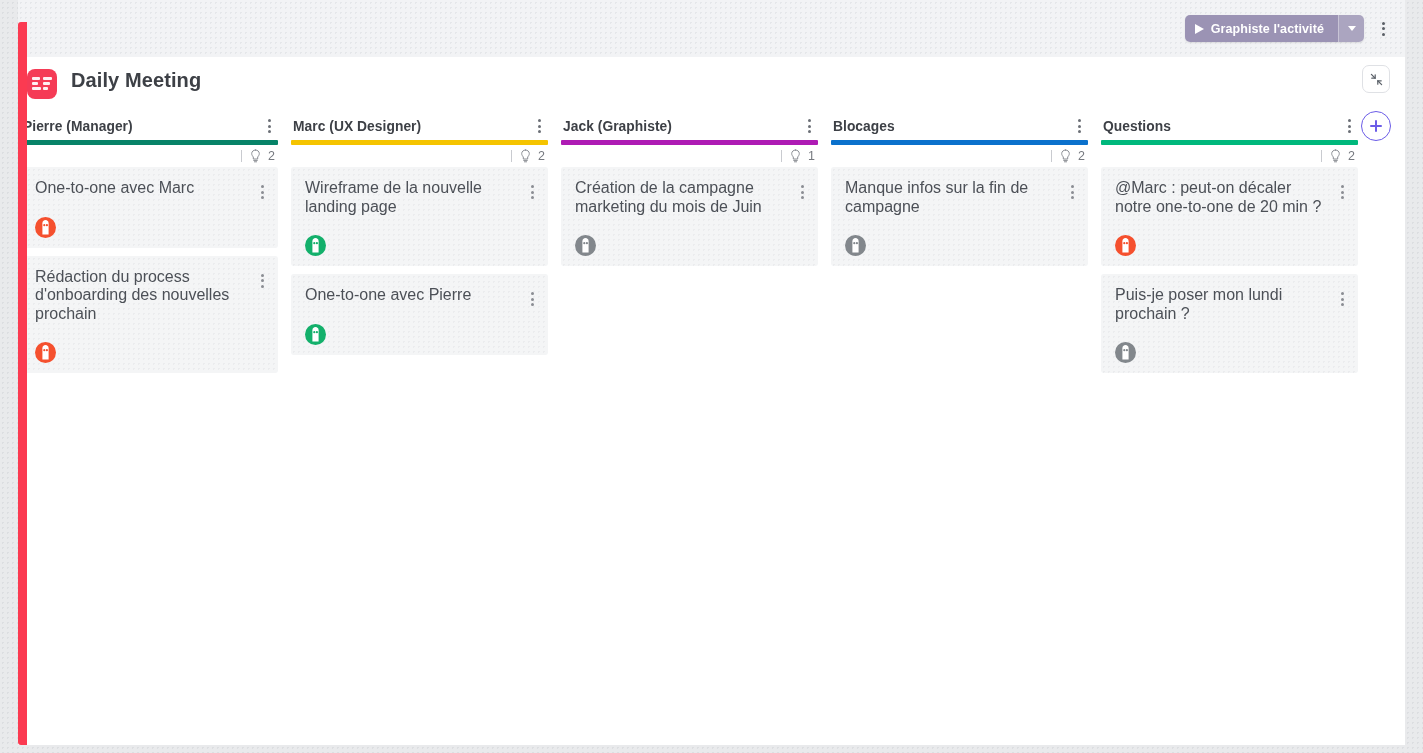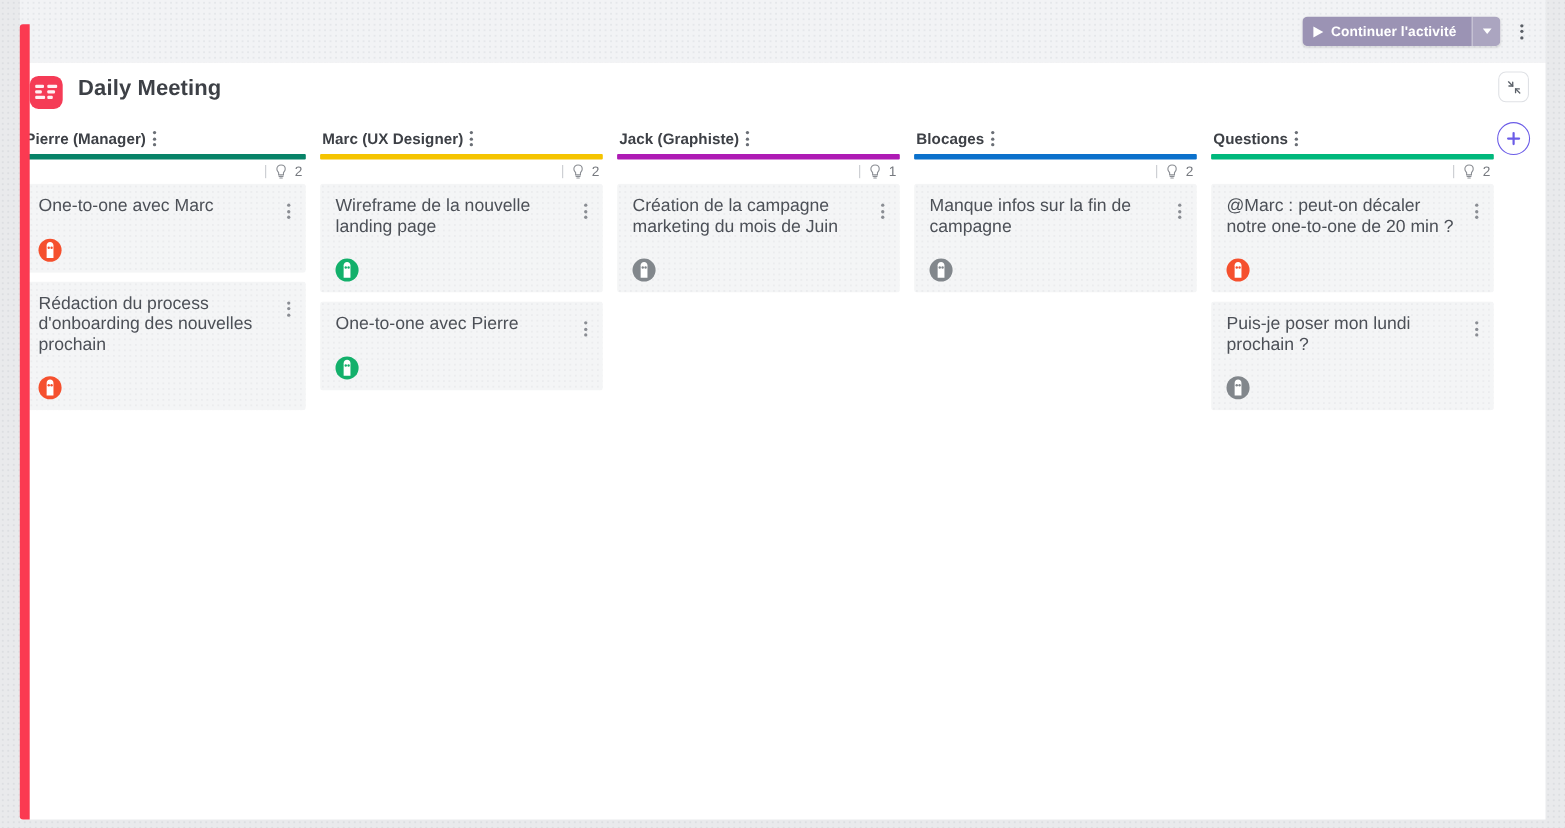--- a/index.html
+++ b/index.html
@@ -205,20 +205,21 @@
   .columns {
     display: flex;
     padding: 0 0 0 3px;
     gap: 13px;
   }
   .column { width: 257px; flex: none; }
 
   .col-head {
     display: flex;
     align-items: center;
+    justify-content: space-between;
     height: 28px;
     padding: 0 1px 0 2px;
   }
   .col-title {
     font-size: 13.8px;
     font-weight: bold;
     color: #3d4046;
     letter-spacing: .05px;
     white-space: nowrap;
     overflow: hidden;
@@ -282,21 +283,21 @@
 </style>
 </head>
 <body>
 
 <div class="canvas">
 
   <div class="toolbar">
     <div class="btn-group">
       <button class="btn-primary">
         <span class="play-glyph"></span>
-        <span>Continuer l'activité</span>
+        <span>Graphiste l'activité</span>
       </button>
       <button class="btn-caret">
         <span class="caret-glyph"></span>
       </button>
     </div>
     <span class="kebab toolbar-kebab">
       <i></i>
       <i></i>
       <i></i>
     </span>

